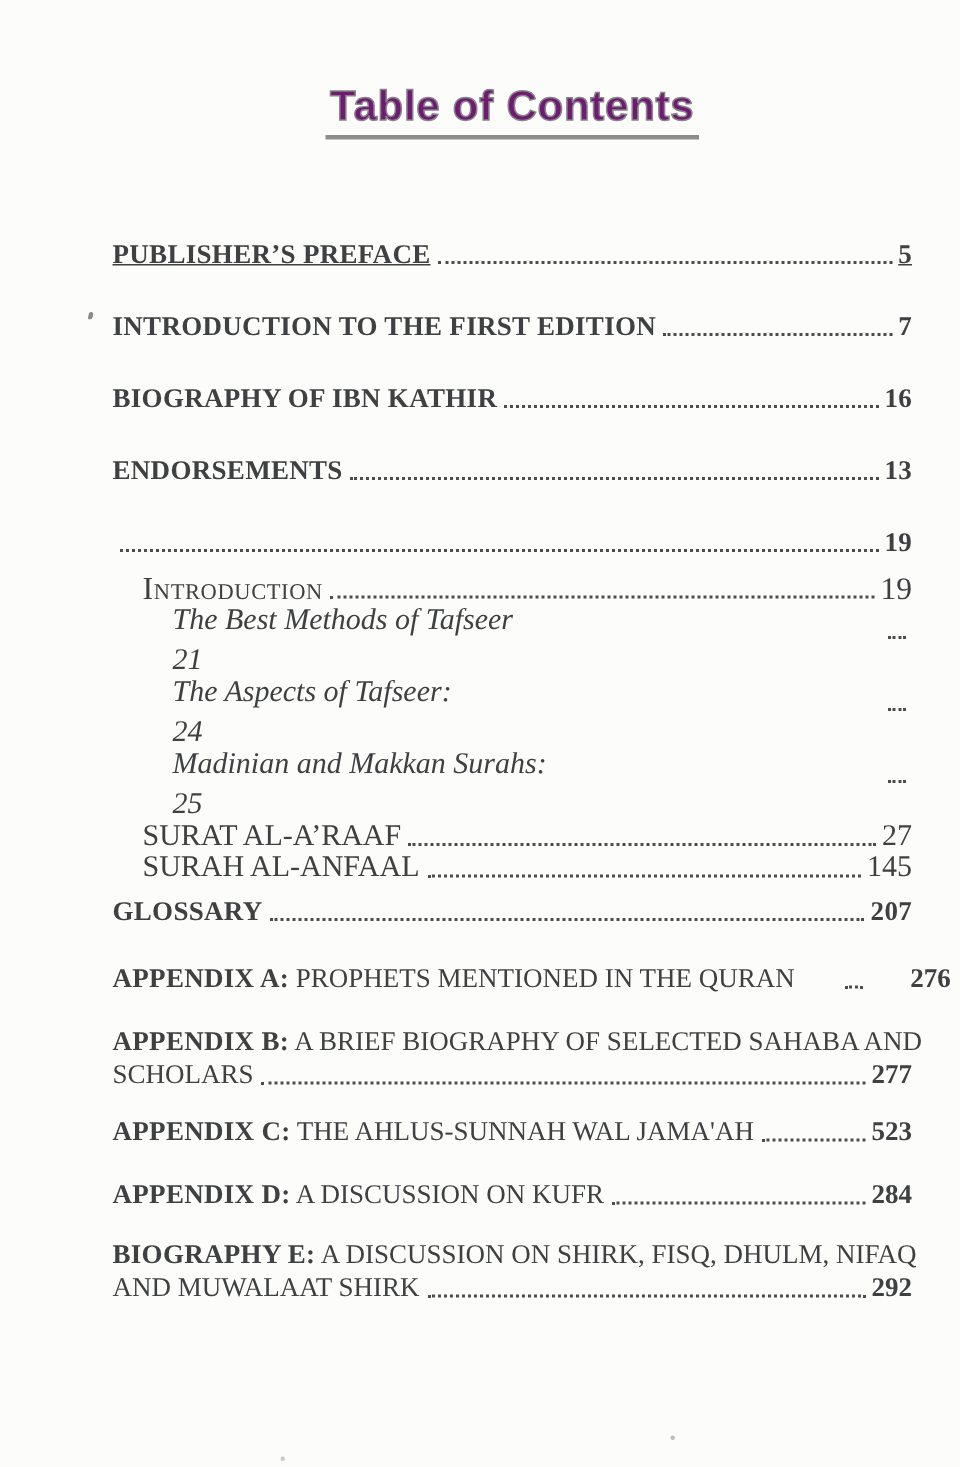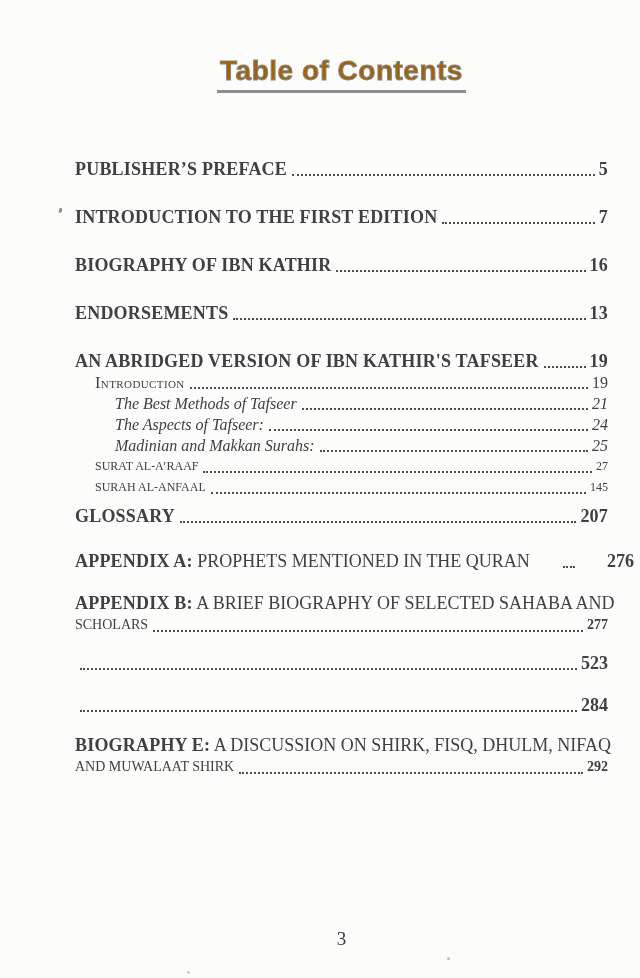--- a/index.html
+++ b/index.html
@@ -18,21 +18,21 @@
     position:relative;
   }
   
   .title-wrap{text-align:center;margin:0 0 66px 0;}
   .doc-title{
     display:inline-block;
     font-family:"Liberation Sans","DejaVu Sans",sans-serif;
     font-weight:700;
     font-size:28px;
     letter-spacing:0.5px;
-    color:#a16207;
+    color:#701a75;
     -webkit-text-stroke:1px #868686;
     border-bottom:3px solid #8d8d8d;
     padding:0 3px 3px 3px;
     line-height:1.1;
   }
   
   .toc{display:block;}
   .row{
     display:flex;
     align-items:baseline;
@@ -43,41 +43,41 @@
   .row .t{white-space:nowrap;}
   .leader{
     flex:1;
     border-bottom:2px dotted #4c4c4c;
     align-self:flex-end;
     margin:0 4px 4px 5px;
     min-width:12px;
   }
   .pg{white-space:nowrap;}
   .r-main .t,.r-main .pg{font-weight:700;letter-spacing:0.2px;}
-  .r-first{margin-top:0;}
-  
-  .r-sub1{margin-top:0;font-size:16px;}
+  .r-first{margin-top:0;text-decoration:underline;}
+  
+  .r-sub1{margin-top:10px;font-size:21px;}
   .r-sub1 .t{font-variant:small-caps;letter-spacing:0.4px;}
   .r-sub1 .t::first-letter{font-size:1.02em;}
-  .r-ital{margin-top:0;font-size:16px;padding-left:40px;}
+  .r-ital{margin-top:0;font-size:20px;padding-left:40px;flex-direction:column;}
   .r-ital .t,.r-ital .pg{font-style:italic;}
-  .r-sub2{margin-top:0;font-size:12px;}
+  .r-sub2{margin-top:0;font-size:20px;}
   .r-sub1,.r-sub2{padding-left:20px;}
   
   .r-gloss{margin-top:8px;justify-content:flex-end;}
   
   .r-app .pfx{font-weight:700;letter-spacing:0.2px;}
   .r-app .pg{font-weight:700;}
   .r-appA{margin-top:24px;gap:28px;}
   .r-appB{margin-top:21px;}
   .r-appC{margin-top:17px;}
   .r-appD{margin-top:21px;}
   .r-appE{margin-top:19px;}
   .twoline .l1{line-height:21px;font-size:18px;white-space:nowrap;}
-  .twoline .l2{display:flex;align-items:baseline;line-height:22px;font-size:14px;justify-content:space-between;}
+  .twoline .l2{display:flex;align-items:baseline;line-height:22px;font-size:18px;justify-content:space-between;}
   
   .footer-num{
     margin-top:150px;
     text-align:center;
     font-size:19px;
     color:#38393b;
   }
   
   .speck{position:absolute;border-radius:50%;}
   .speck1{left:59px;top:208px;width:3px;height:5px;background:#8a8a8a;border-radius:2px 2px 3px 1px;transform:rotate(12deg);}
@@ -113,21 +113,20 @@
       <span class="pg">16</span>
     </div>
 
     <div class="row r-main">
       <span class="t">ENDORSEMENTS</span>
       <span class="leader"></span>
       <span class="pg">13</span>
     </div>
 
     <div class="row r-main">
-      <span class="t">AN ABRIDGED VERSION OF IBN KATHIR'S TAFSEER</span>
       <span class="leader"></span>
       <span class="pg">19</span>
     </div>
 
     <div class="row r-sub1">
       <span class="t">Introduction</span>
       <span class="leader"></span>
       <span class="pg">19</span>
     </div>
 
@@ -176,25 +175,27 @@
     <div class="r-app r-appB twoline">
       <div class="l1"><b class="pfx">APPENDIX B:</b><span> A BRIEF BIOGRAPHY OF SELECTED SAHABA AND</span></div>
       <div class="l2">
         <span class="t">SCHOLARS</span>
         <span class="leader"></span>
         <span class="pg">277</span>
       </div>
     </div>
 
     <div class="row r-app r-appC">
+      <span class="t"><b class="pfx">APPENDIX C:</b><span> THE AHLUS-SUNNAH WAL JAMA'AH</span></span>
       <span class="leader"></span>
       <span class="pg">523</span>
     </div>
 
     <div class="row r-app r-appD">
+      <span class="t"><b class="pfx">APPENDIX D:</b><span> A DISCUSSION ON KUFR</span></span>
       <span class="leader"></span>
       <span class="pg">284</span>
     </div>
 
     <div class="r-app r-appE twoline">
       <div class="l1"><b class="pfx">BIOGRAPHY E:</b><span> A DISCUSSION ON SHIRK, FISQ, DHULM, NIFAQ</span></div>
       <div class="l2">
         <span class="t">AND MUWALAAT SHIRK</span>
         <span class="leader"></span>
         <span class="pg">292</span>

